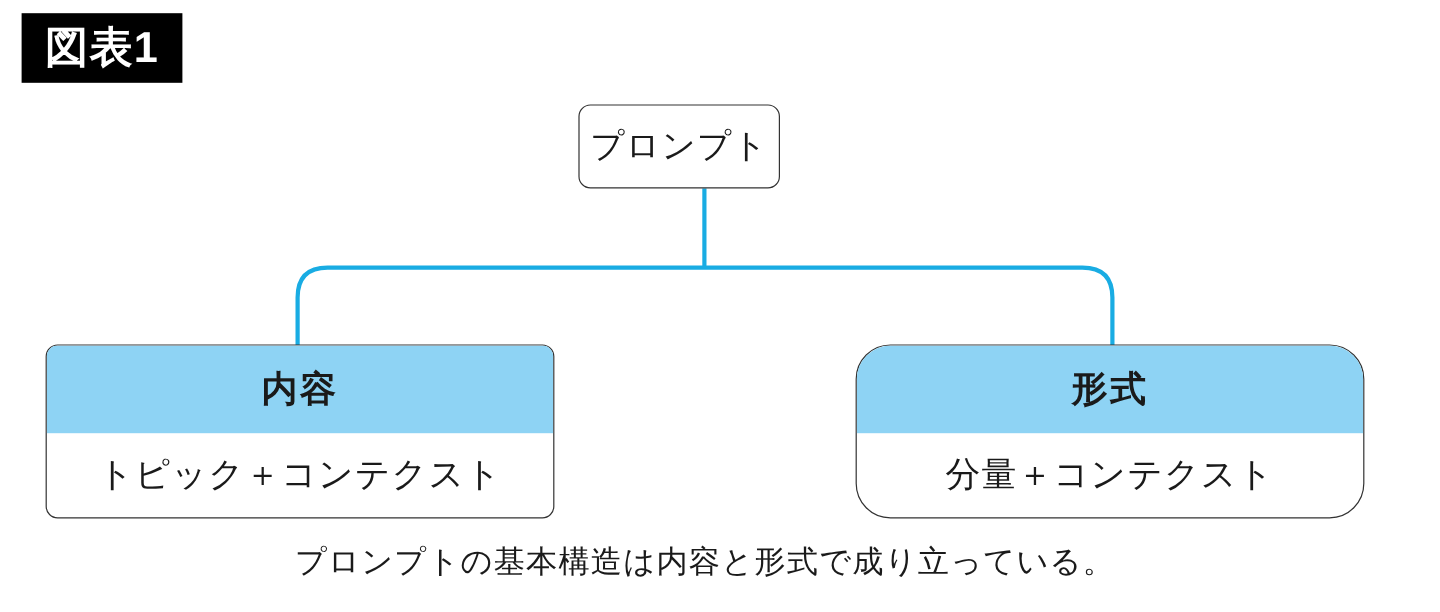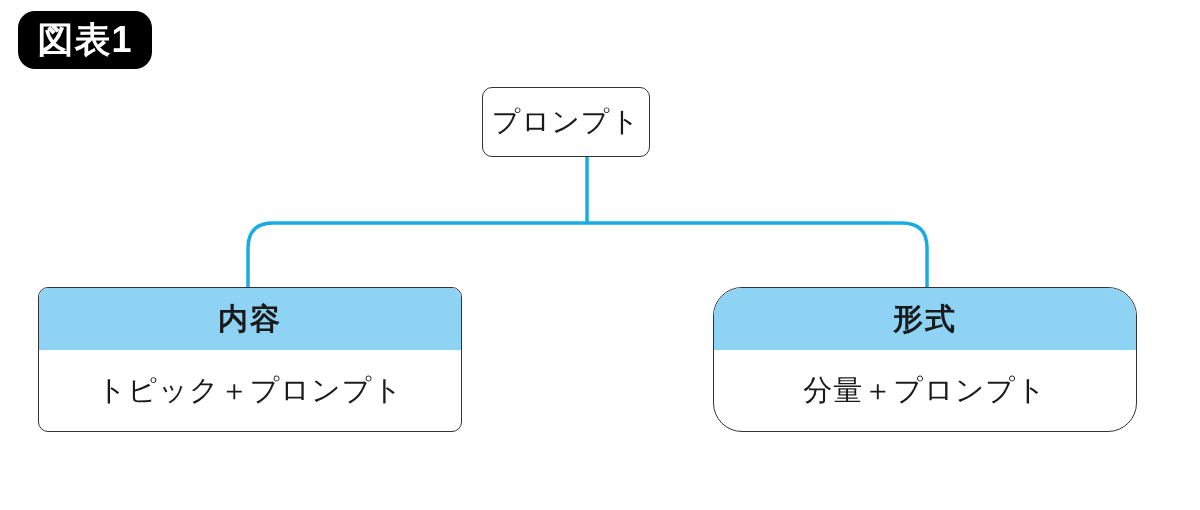--- a/index.html
+++ b/index.html
@@ -24,21 +24,20 @@
   .figure-label {
     position: absolute;
     left: 18px; top: 11px;
     width: 134px; height: 58px;
     background: var(--label-bg);
     color: var(--label-text);
     font-size: 36px;
     font-weight: bold;
     display: flex; align-items: center; justify-content: center;
     letter-spacing: 1px;
-    border-radius: 17px;
   }
   .connector-svg {
     position: absolute;
     left: 0; top: 0;
     width: 1200px; height: 510px;
     pointer-events: none;
   }
   .connector-svg path {
     fill: none;
     stroke: var(--connector);
@@ -62,21 +61,21 @@
     width: 424px; height: 145px;
     background: #ffffff;
     border: 1.5px solid var(--node-border);
     border-radius: 10px;
     overflow: hidden;
     display: flex; flex-direction: column;
   }
   .child-node.left  { left: 38px; }
   .child-node.right { left: 713px; border-radius: 29px; }
   .child-header {
-    height: 62px;
+    height: 73px;
     background: var(--header-fill);
     display: flex; align-items: center; justify-content: center;
     font-size: 30px;
     font-weight: bold;
     color: var(--text);
     letter-spacing: 2px;
   }
   .child-body {
     flex: 1;
     display: flex; align-items: center; justify-content: center;
@@ -105,22 +104,23 @@
     <path d="M 587 157 L 587 224"></path>
     <path d="M 248 288 L 248 248 Q 248 223 273 223 L 902 223 Q 927 223 927 248 L 927 288"></path>
   </svg>
 
   <div class="root-node">
     <span>プロンプト</span>
   </div>
 
   <div class="child-node left">
     <div class="child-header">内容</div>
-    <div class="child-body">トピック＋プロンプト</div>
+    <div class="child-body">トピック＋コンテクスト</div>
   </div>
 
   <div class="child-node right">
     <div class="child-header">形式</div>
-    <div class="child-body">分量＋プロンプト</div>
+    <div class="child-body">分量＋コンテクスト</div>
   </div>
 
+  <div class="caption">プロンプトの基本構造は内容と形式で成り立っている。</div>
 
 </div>
 
 </body></html>

